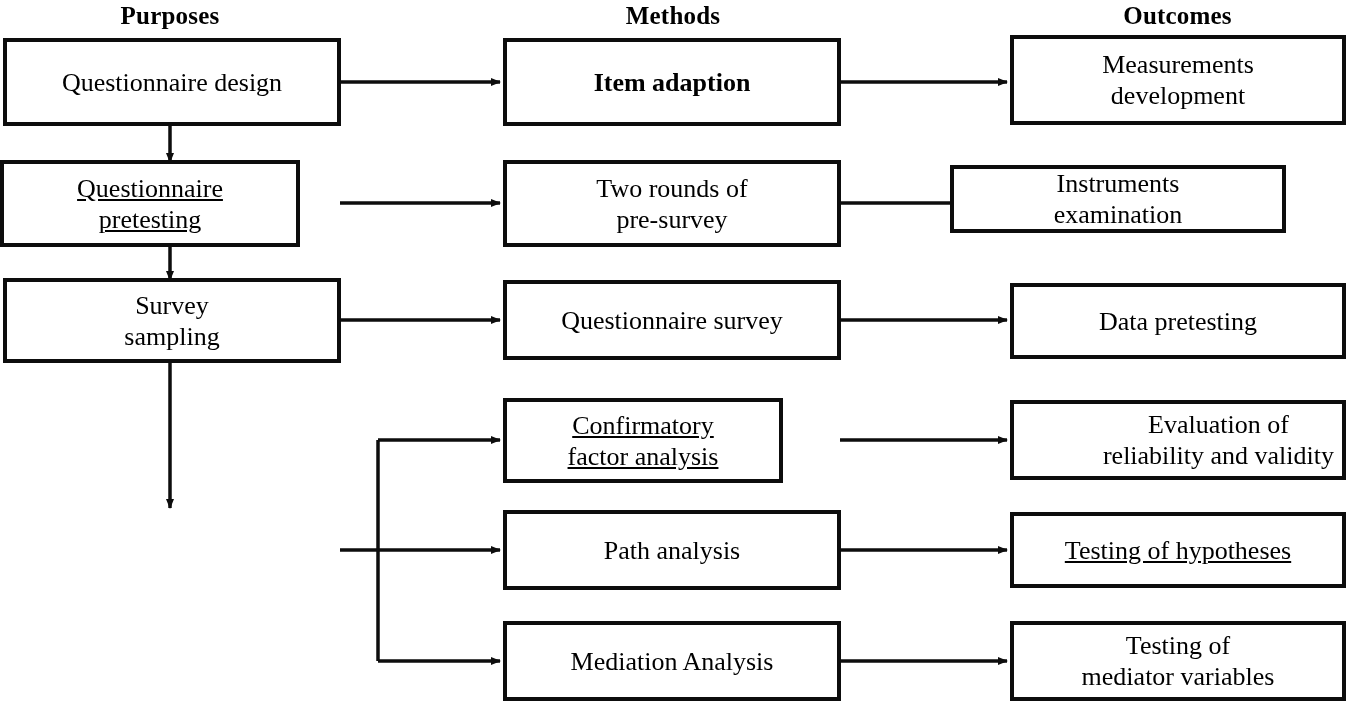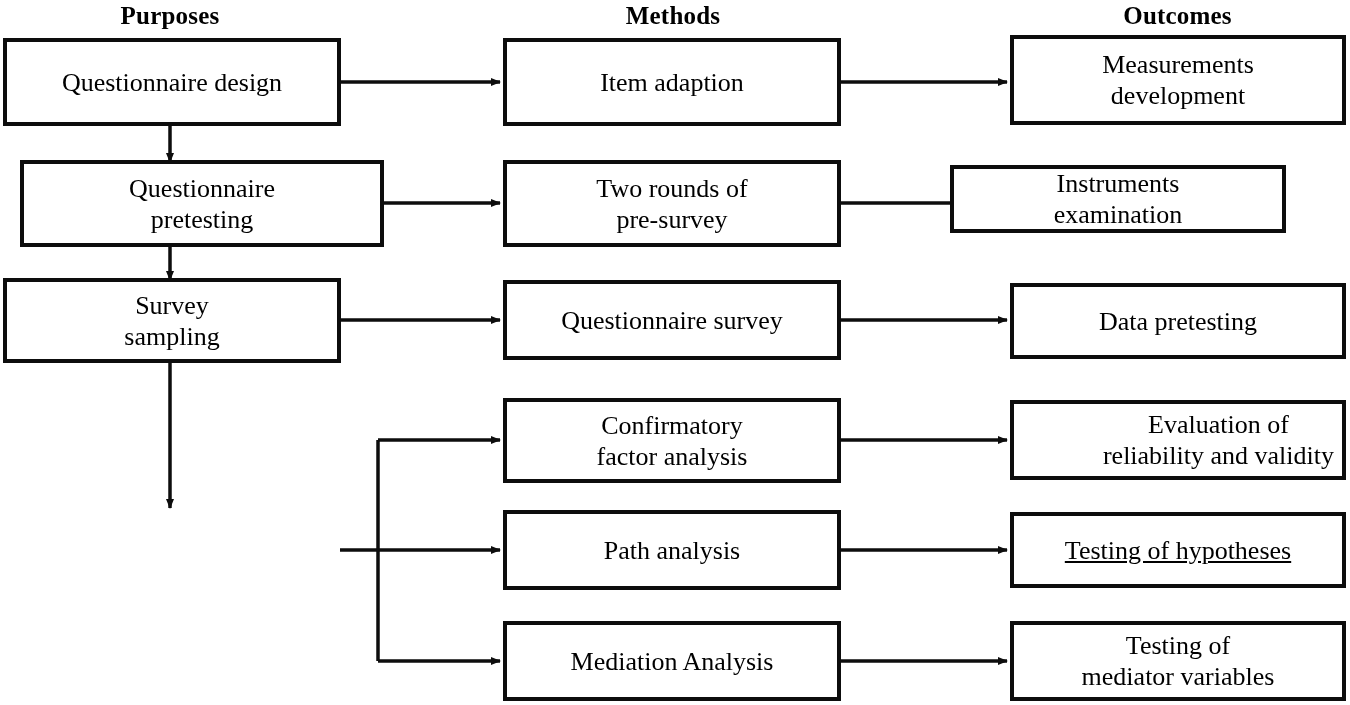--- a/index.html
+++ b/index.html
@@ -97,29 +97,29 @@
 
       <line x1="840" y1="440" x2="1007" y2="440" marker-end="url(#arrow)"></line>
       <line x1="840" y1="550" x2="1007" y2="550" marker-end="url(#arrow)"></line>
       <line x1="840" y1="661" x2="1007" y2="661" marker-end="url(#arrow)"></line>
     </g>
   </svg>
 
   <div class="node" style="left:3px; top:38px; width:338px; height:88px;">
     <span class="label">Questionnaire design</span>
   </div>
-  <div class="node" style="left:503px; top:38px; width:338px; height:88px;">
+  <div class="node" style="left:503px; top:38px; width:338px; height:88px;font-weight:bold;">
     <span class="label">Item adaption</span>
   </div>
   <div class="node" style="left:1010px; top:35px; width:336px; height:90px;">
     <span class="label">Measurements
 development</span>
   </div>
 
-  <div class="node" style="left:20px; top:160px; width:364px; height:87px;">
+  <div class="node" style="left:0; top:160px; width:300px; height:87px;text-decoration:underline;">
     <span class="label">Questionnaire
 pretesting</span>
   </div>
   <div class="node" style="left:503px; top:160px; width:338px; height:87px;">
     <span class="label">Two rounds of
 pre-survey</span>
   </div>
   <div class="node" style="left:950px; top:165px; width:336px; height:68px;">
     <span class="label">Instruments
 examination</span>
@@ -129,21 +129,21 @@
     <span class="label">Survey
 sampling</span>
   </div>
   <div class="node" style="left:503px; top:280px; width:338px; height:80px;">
     <span class="label">Questionnaire survey</span>
   </div>
   <div class="node" style="left:1010px; top:283px; width:336px; height:76px;">
     <span class="label">Data pretesting</span>
   </div>
 
-  <div class="node" style="left:503px; top:398px; width:338px; height:85px;">
+  <div class="node" style="left:503px; top:398px; width:280px; height:85px;text-decoration:underline;">
     <span class="label">Confirmatory
 factor analysis</span>
   </div>
   <div class="node" style="left:1010px; top:400px; width:336px; height:80px;justify-content:flex-end;">
     <span class="label">Evaluation of
 reliability and validity</span>
   </div>
 
   <div class="node" style="left:503px; top:510px; width:338px; height:80px;align-items:center;">
     <span class="label">Path analysis</span>

